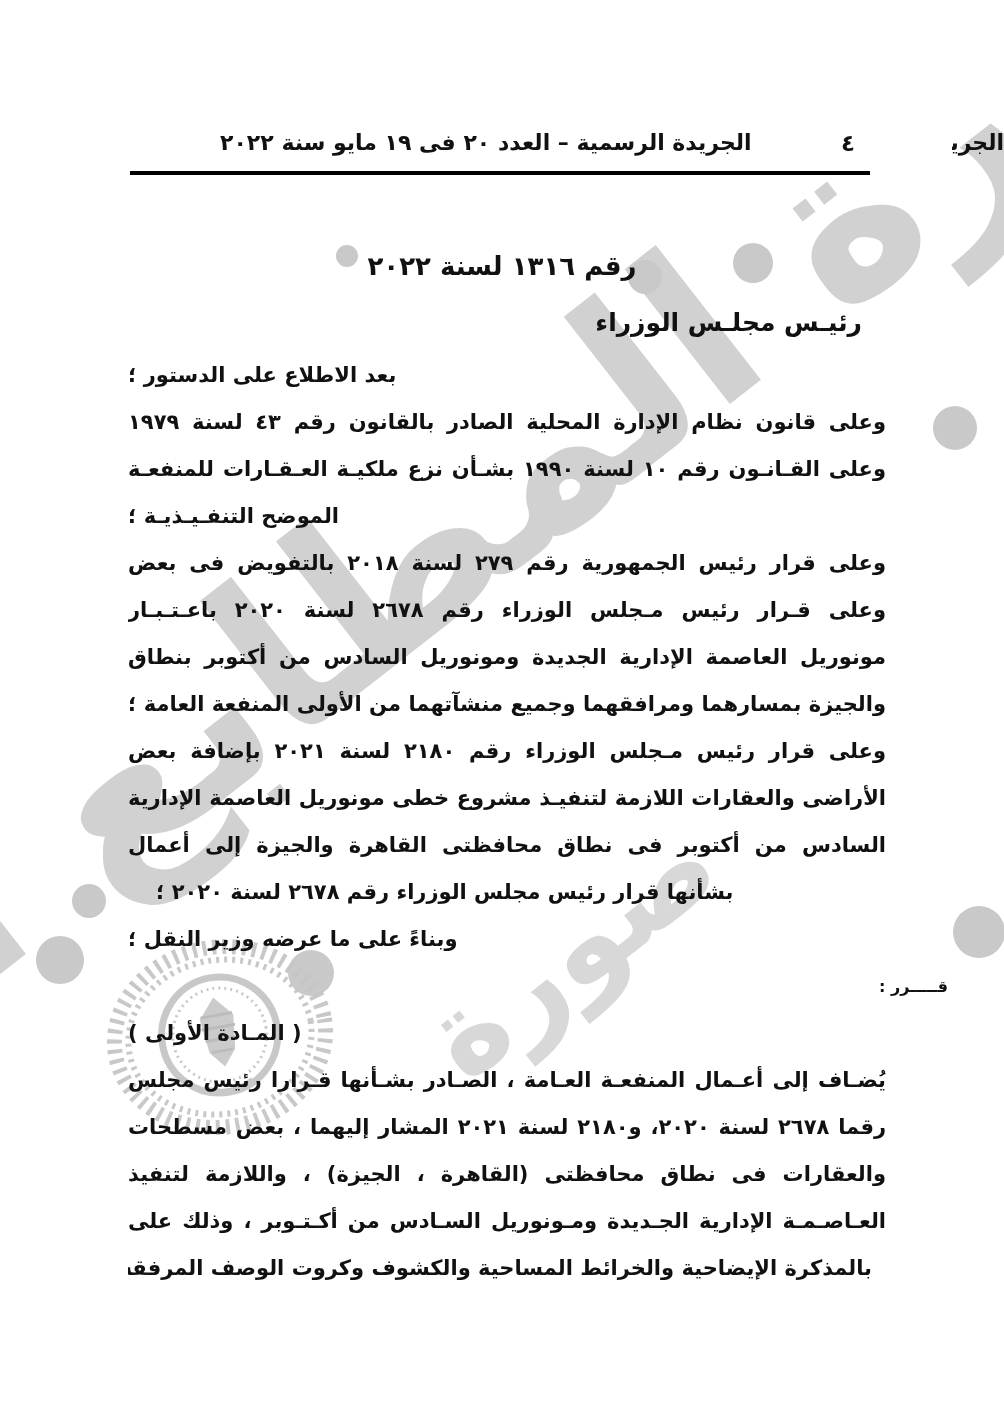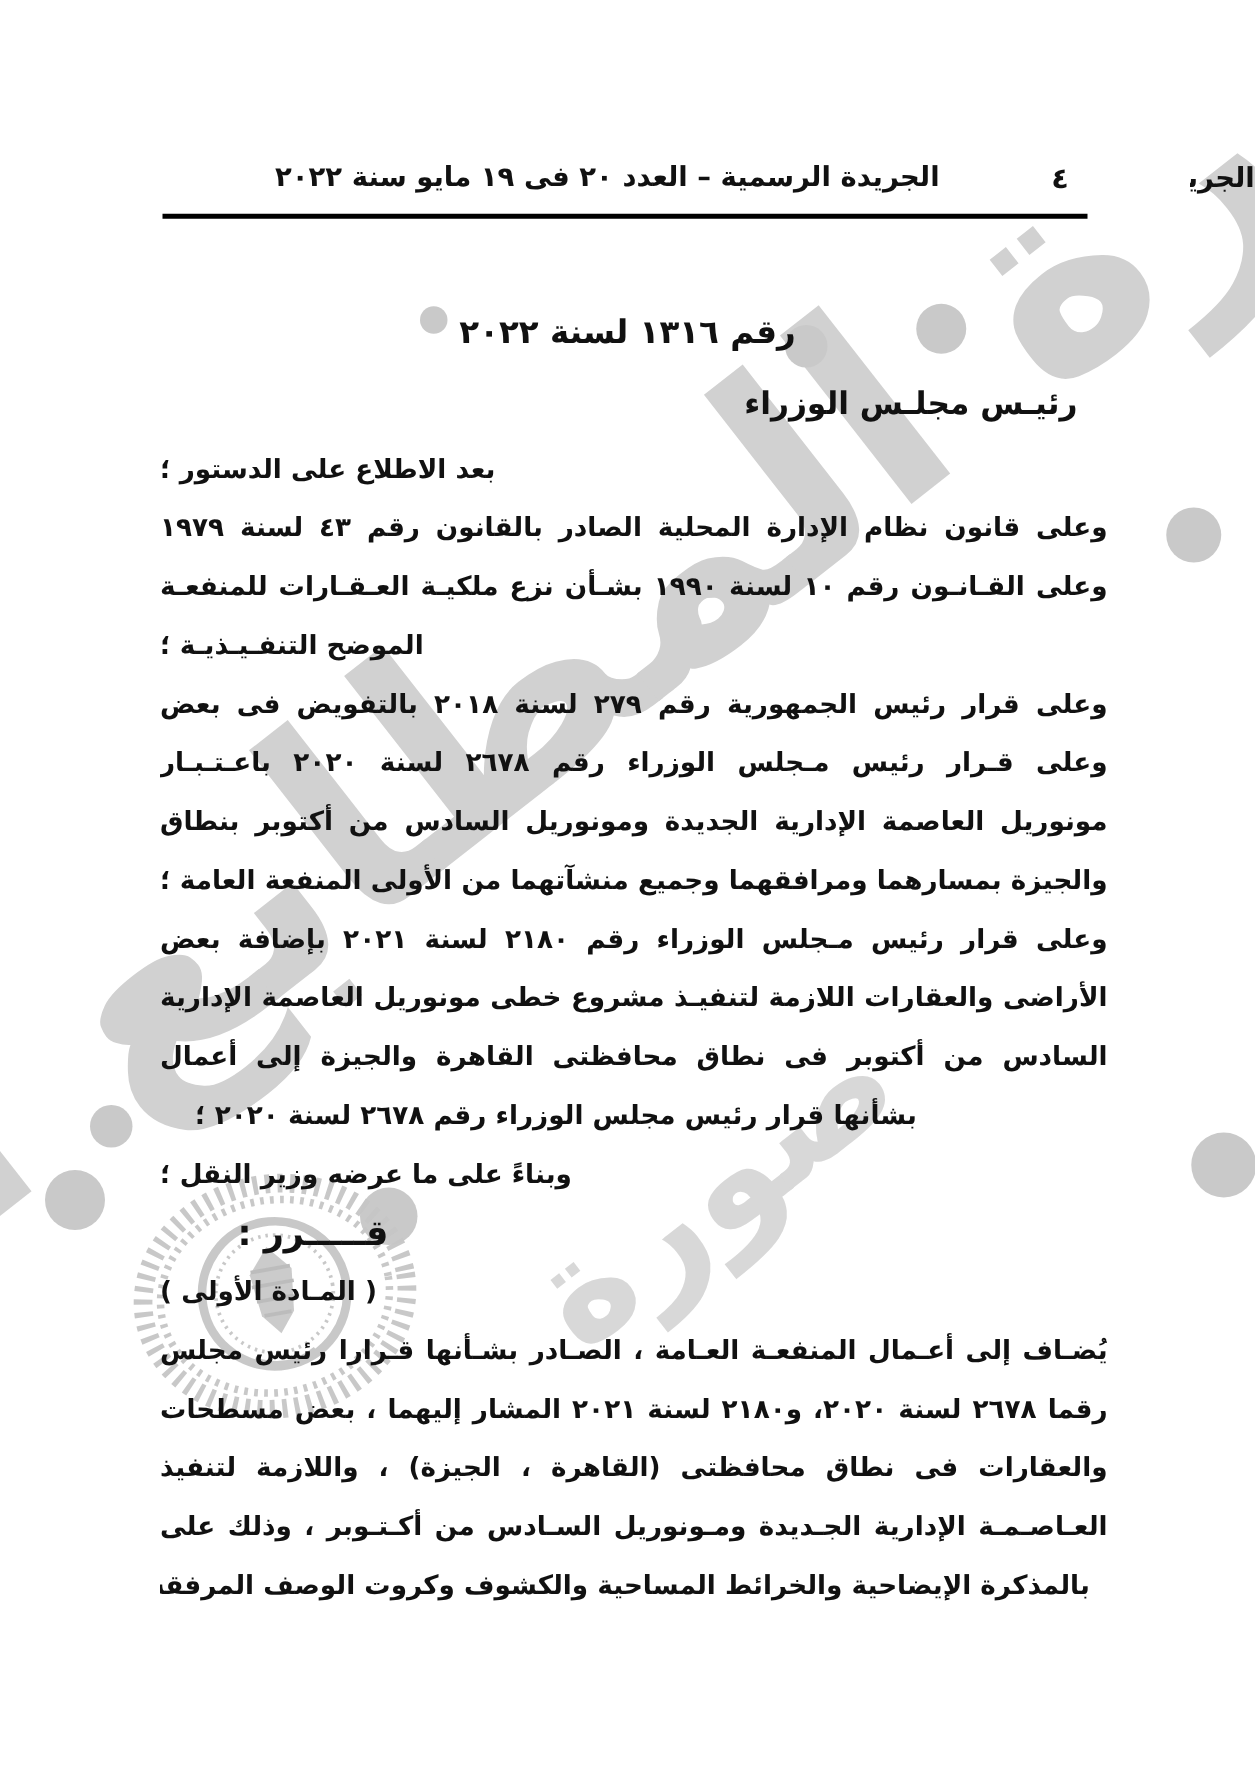--- a/index.html
+++ b/index.html
@@ -53,21 +53,21 @@
   .body-lines{position:absolute;left:128px;right:118px;top:352px;}
   .line{
     height:47px;line-height:47px;font-size:21px;font-weight:bold;
     overflow:hidden;direction:rtl;white-space:nowrap;
   }
   .line.j{text-align:justify;text-align-last:justify;white-space:normal;}
   .line.r{text-align:left;padding-right:14px;}
   .line.l{text-align:left;}
   .line.c{text-align:left;}
   .line.cr{text-align:left;transform:translateX(28px);}
-  .line.q{text-align:left;transform:translateX(62px);font-size:28px;}
+  .line.q{text-align:right;transform:translateX(62px);font-size:16px;}
 </style>
 </head>
 <body>
 
 <div class="page">
 
   <div class="wm-layer">
     <div class="wm-text">صورة المطابع الأميرية</div>
     <div class="wm-text2">صورة</div>
 

